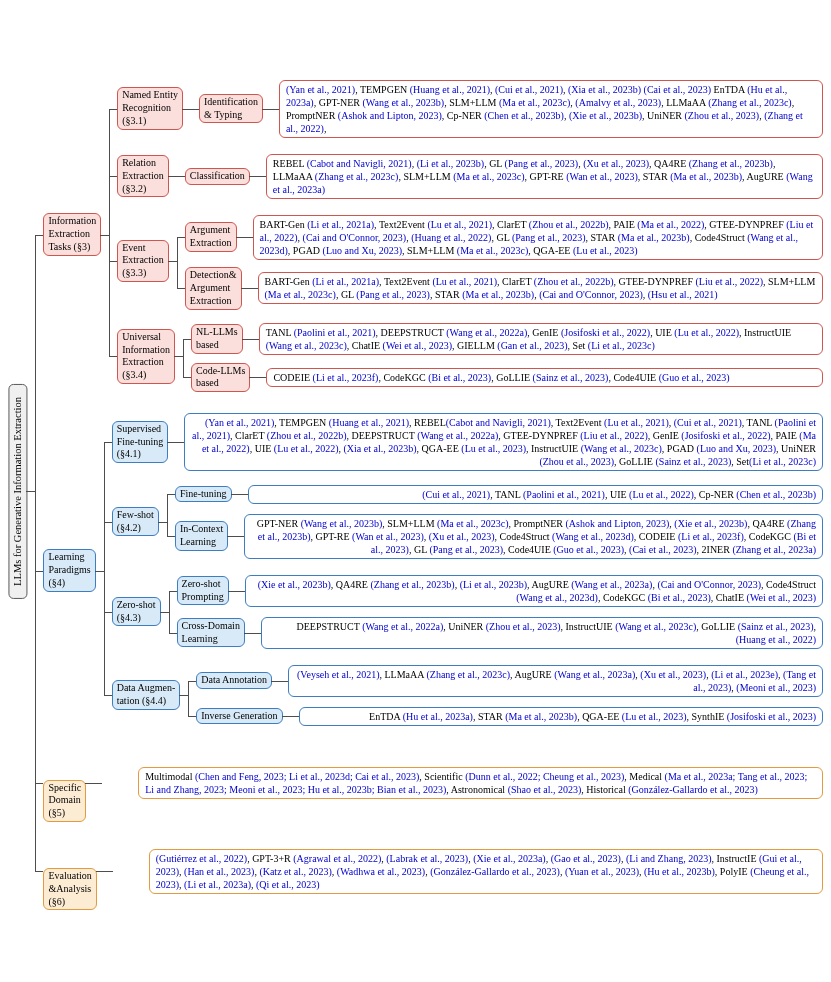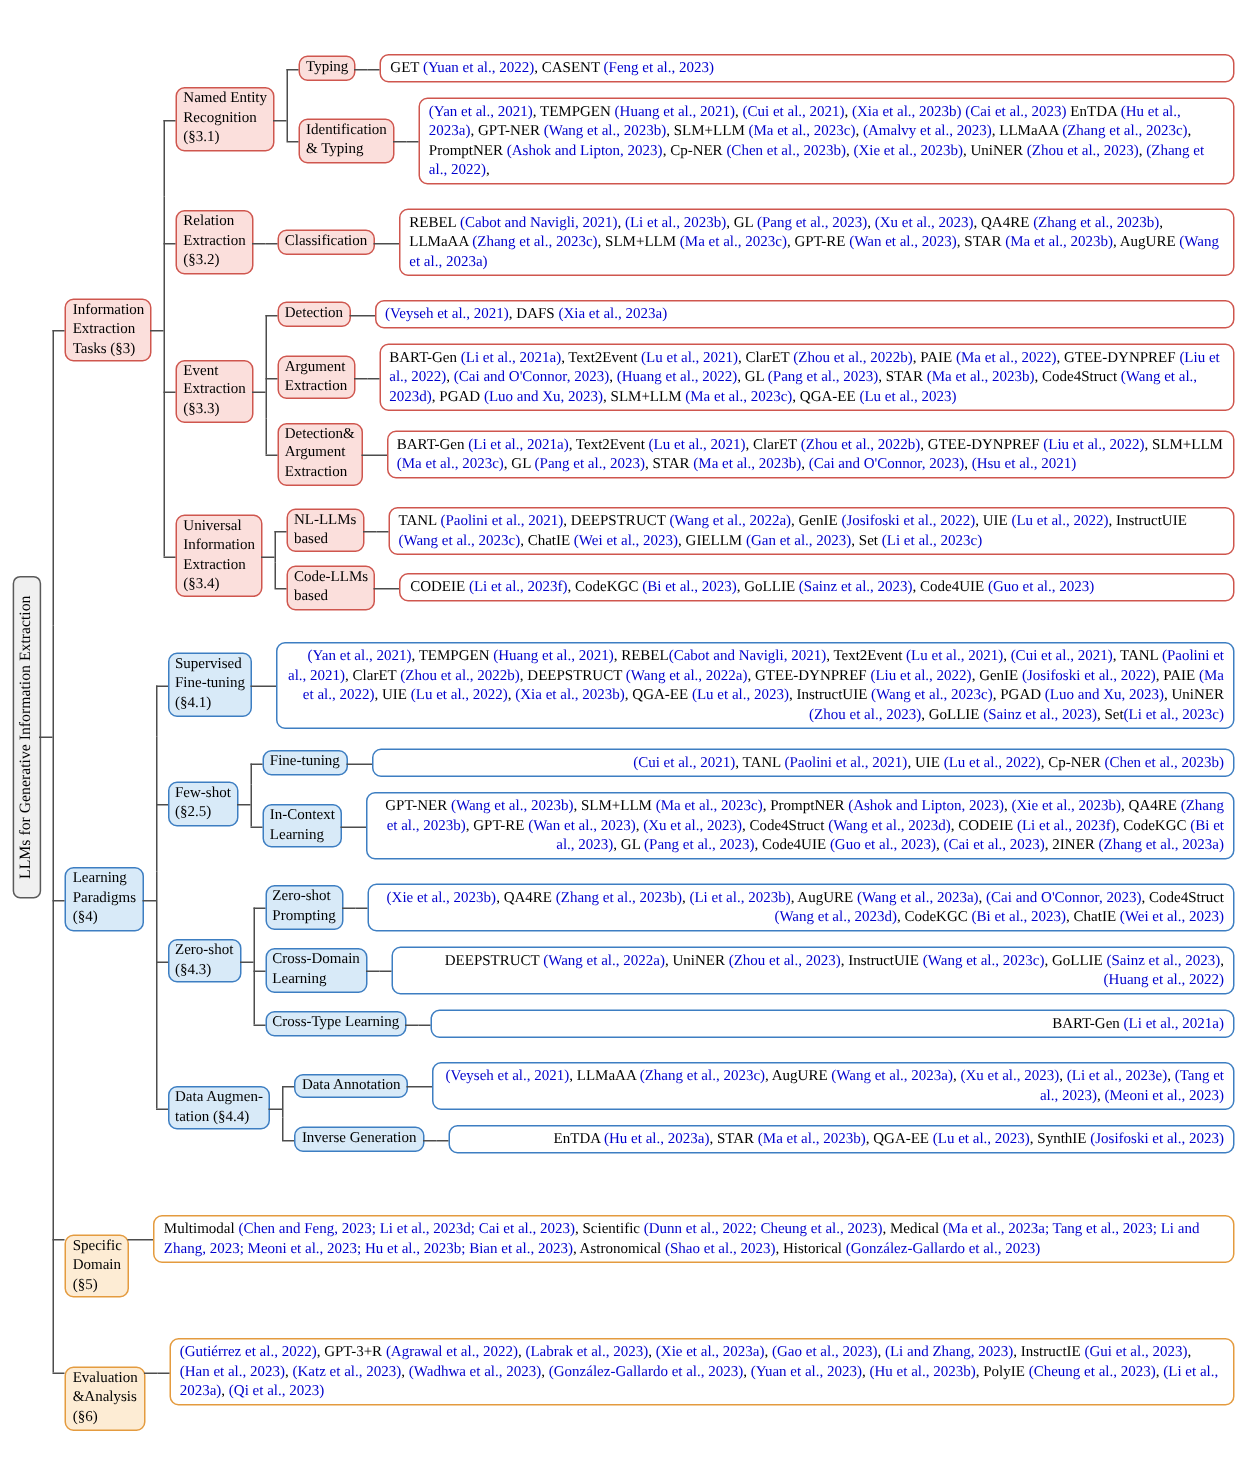--- a/index.html
+++ b/index.html
@@ -47,21 +47,21 @@
     writing-mode: vertical-rl; transform: rotate(180deg);
     background: var(--root-fill, #f0f0f0); border-color: var(--root-border, #5a5a5a);
     border-radius: 5px; padding: 12px 2px; font-size: 10.5px;
     white-space: nowrap; text-align: center;
   }
   .t-red.cat    { background: var(--red-fill, #fbdfdc);   border-color: var(--red-border, #cf564e); }
   .t-red.leaf   { background: #fff;                        border-color: var(--red-border, #cf564e); }
   .t-blue.cat   { background: var(--blue-fill, #d8eaf8);   border-color: var(--blue-border, #3d7ec2); }
   .t-blue.leaf  { background: #fff;                        border-color: var(--blue-border, #3d7ec2); text-align: right; }
   .t-orange.cat { background: var(--orange-fill, #fdecd4); border-color: var(--orange-border, #e49b3f); margin-top: 36px; }
-  .t-orange.leaf{ background: #fff;                        border-color: var(--orange-border, #e49b3f); }
+  .t-orange.leaf{ background: #fff;                        border-color: var(--orange-border, #e49b3f); margin-left: 36px; }
   .cite { color: var(--citation, #0000cd); }
 </style>
 </head>
 <body>
 
 <div class="tree" id="tree-root">
     <div class="node">
       <div class="box root-box">LLMs for Generative Information Extraction</div>
       <div class="kids depth-1">
         <div class="kid">
@@ -71,32 +71,20 @@
 Tasks (§3)</div>
             <div class="kids depth-2">
               <div class="kid">
                 <div class="node">
                   <div class="box cat t-red">Named Entity
 Recognition
 (§3.1)</div>
                   <div class="kids depth-3">
                     <div class="kid">
                       <div class="node">
-                        <div class="box cat t-red">Typing</div>
-                        <div class="kids depth-4">
-                          <div class="kid">
-                            <div class="node">
-                              <div class="box leaf t-red"><span>GET </span><span class="cite">(Yuan et al., 2022)</span><span>, CASENT </span><span class="cite">(Feng et al., 2023)</span></div>
-                            </div>
-                          </div>
-                        </div>
-                      </div>
-                    </div>
-                    <div class="kid">
-                      <div class="node">
                         <div class="box cat t-red">Identification
 &amp; Typing</div>
                         <div class="kids depth-4">
                           <div class="kid">
                             <div class="node">
                               <div class="box leaf t-red"><span class="cite">(Yan et al., 2021)</span><span>, TEMPGEN </span><span class="cite">(Huang et al., 2021)</span><span>, </span><span class="cite">(Cui et al., 2021)</span><span>, </span><span class="cite">(Xia et al., 2023b)</span><span> </span><span class="cite">(Cai et al., 2023)</span><span> EnTDA </span><span class="cite">(Hu et al., 2023a)</span><span>, GPT-NER </span><span class="cite">(Wang et al., 2023b)</span><span>, SLM+LLM </span><span class="cite">(Ma et al., 2023c)</span><span>, </span><span class="cite">(Amalvy et al., 2023)</span><span>, LLMaAA </span><span class="cite">(Zhang et al., 2023c)</span><span>, PromptNER </span><span class="cite">(Ashok and Lipton, 2023)</span><span>, Cp-NER </span><span class="cite">(Chen et al., 2023b)</span><span>, </span><span class="cite">(Xie et al., 2023b)</span><span>, UniNER </span><span class="cite">(Zhou et al., 2023)</span><span>, </span><span class="cite">(Zhang et al., 2022)</span><span>,</span></div>
                             </div>
                           </div>
                         </div>
                       </div>
@@ -124,32 +112,20 @@
                     </div>
                   </div>
                 </div>
               </div>
               <div class="kid">
                 <div class="node">
                   <div class="box cat t-red">Event
 Extraction
 (§3.3)</div>
                   <div class="kids depth-3">
-                    <div class="kid">
-                      <div class="node">
-                        <div class="box cat t-red">Detection</div>
-                        <div class="kids depth-4">
-                          <div class="kid">
-                            <div class="node">
-                              <div class="box leaf t-red"><span class="cite">(Veyseh et al., 2021)</span><span>, DAFS </span><span class="cite">(Xia et al., 2023a)</span></div>
-                            </div>
-                          </div>
-                        </div>
-                      </div>
-                    </div>
                     <div class="kid">
                       <div class="node">
                         <div class="box cat t-red">Argument
 Extraction</div>
                         <div class="kids depth-4">
                           <div class="kid">
                             <div class="node">
                               <div class="box leaf t-red"><span>BART-Gen </span><span class="cite">(Li et al., 2021a)</span><span>, Text2Event </span><span class="cite">(Lu et al., 2021)</span><span>, ClarET </span><span class="cite">(Zhou et al., 2022b)</span><span>, PAIE </span><span class="cite">(Ma et al., 2022)</span><span>, GTEE-DYNPREF </span><span class="cite">(Liu et al., 2022)</span><span>, </span><span class="cite">(Cai and O'Connor, 2023)</span><span>, </span><span class="cite">(Huang et al., 2022)</span><span>, GL </span><span class="cite">(Pang et al., 2023)</span><span>, STAR </span><span class="cite">(Ma et al., 2023b)</span><span>, Code4Struct </span><span class="cite">(Wang et al., 2023d)</span><span>, PGAD </span><span class="cite">(Luo and Xu, 2023)</span><span>, SLM+LLM </span><span class="cite">(Ma et al., 2023c)</span><span>, QGA-EE </span><span class="cite">(Lu et al., 2023)</span></div>
                             </div>
                           </div>
@@ -228,21 +204,21 @@
                       <div class="node">
                         <div class="box leaf t-blue"><span class="cite">(Yan et al., 2021)</span><span>, TEMPGEN </span><span class="cite">(Huang et al., 2021)</span><span>, REBEL</span><span class="cite">(Cabot and Navigli, 2021)</span><span>, Text2Event </span><span class="cite">(Lu et al., 2021)</span><span>, </span><span class="cite">(Cui et al., 2021)</span><span>, TANL </span><span class="cite">(Paolini et al., 2021)</span><span>, ClarET </span><span class="cite">(Zhou et al., 2022b)</span><span>, DEEPSTRUCT </span><span class="cite">(Wang et al., 2022a)</span><span>, GTEE-DYNPREF </span><span class="cite">(Liu et al., 2022)</span><span>, GenIE </span><span class="cite">(Josifoski et al., 2022)</span><span>, PAIE </span><span class="cite">(Ma et al., 2022)</span><span>, UIE </span><span class="cite">(Lu et al., 2022)</span><span>, </span><span class="cite">(Xia et al., 2023b)</span><span>, QGA-EE </span><span class="cite">(Lu et al., 2023)</span><span>, InstructUIE </span><span class="cite">(Wang et al., 2023c)</span><span>, PGAD </span><span class="cite">(Luo and Xu, 2023)</span><span>, UniNER </span><span class="cite">(Zhou et al., 2023)</span><span>, GoLLIE </span><span class="cite">(Sainz et al., 2023)</span><span>, Set</span><span class="cite">(Li et al., 2023c)</span></div>
                       </div>
                     </div>
                   </div>
                 </div>
               </div>
               <div class="kid">
                 <div class="node">
                   <div class="box cat t-blue">Few-shot
-(§2.5)</div>
+(§4.2)</div>
                   <div class="kids depth-3">
                     <div class="kid">
                       <div class="node">
                         <div class="box cat t-blue">Fine-tuning</div>
                         <div class="kids depth-4">
                           <div class="kid">
                             <div class="node">
                               <div class="box leaf t-blue"><span class="cite">(Cui et al., 2021)</span><span>, TANL </span><span class="cite">(Paolini et al., 2021)</span><span>, UIE </span><span class="cite">(Lu et al., 2022)</span><span>, Cp-NER </span><span class="cite">(Chen et al., 2023b)</span></div>
                             </div>
                           </div>
@@ -284,32 +260,20 @@
                       </div>
                     </div>
                     <div class="kid">
                       <div class="node">
                         <div class="box cat t-blue">Cross-Domain
 Learning</div>
                         <div class="kids depth-4">
                           <div class="kid">
                             <div class="node">
                               <div class="box leaf t-blue"><span>DEEPSTRUCT </span><span class="cite">(Wang et al., 2022a)</span><span>, UniNER </span><span class="cite">(Zhou et al., 2023)</span><span>, InstructUIE </span><span class="cite">(Wang et al., 2023c)</span><span>, GoLLIE </span><span class="cite">(Sainz et al., 2023)</span><span>, </span><span class="cite">(Huang et al., 2022)</span></div>
-                            </div>
-                          </div>
-                        </div>
-                      </div>
-                    </div>
-                    <div class="kid">
-                      <div class="node">
-                        <div class="box cat t-blue">Cross-Type Learning</div>
-                        <div class="kids depth-4">
-                          <div class="kid">
-                            <div class="node">
-                              <div class="box leaf t-blue"><span>BART-Gen </span><span class="cite">(Li et al., 2021a)</span></div>
                             </div>
                           </div>
                         </div>
                       </div>
                     </div>
                   </div>
                 </div>
               </div>
               <div class="kid">
                 <div class="node">

